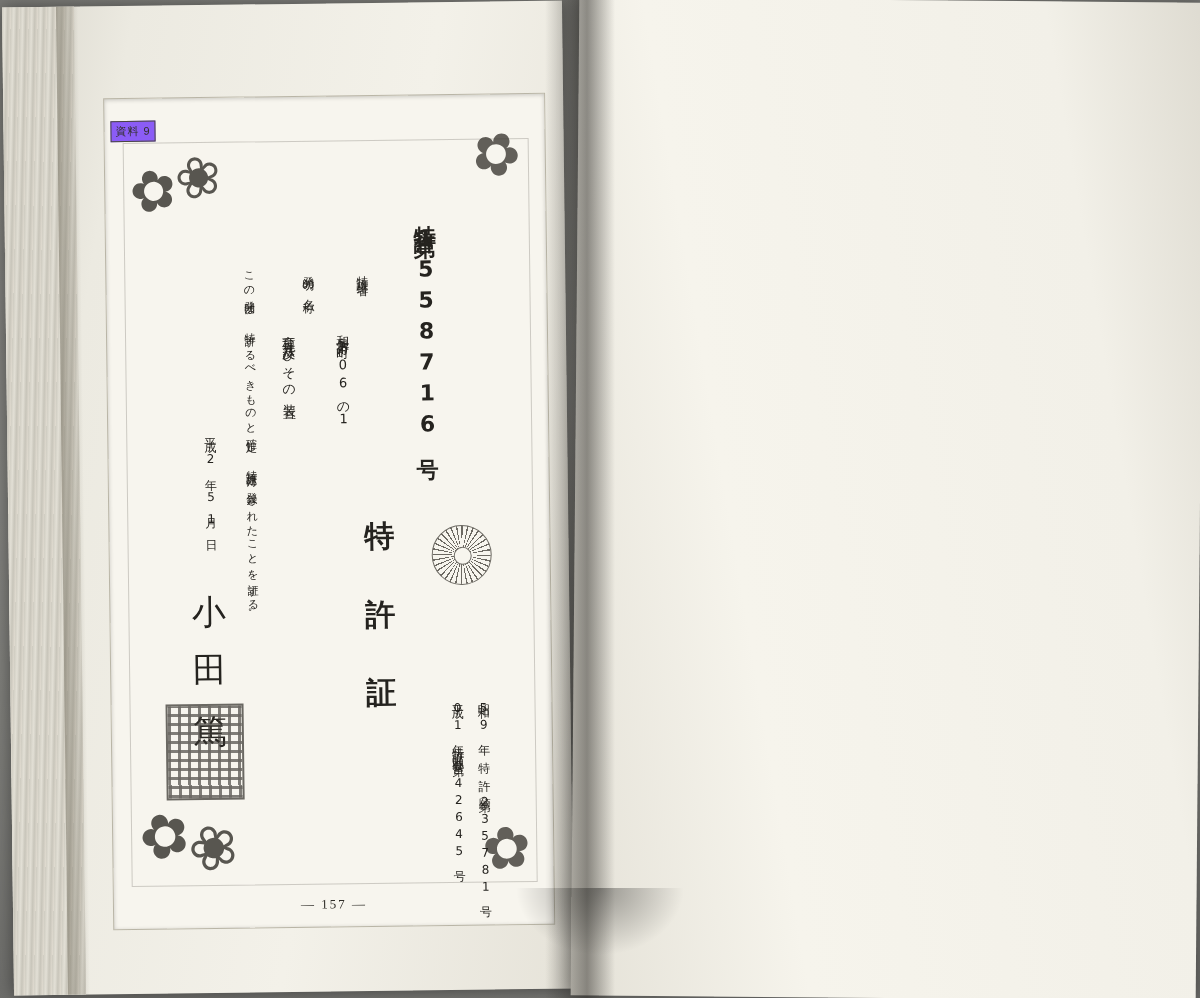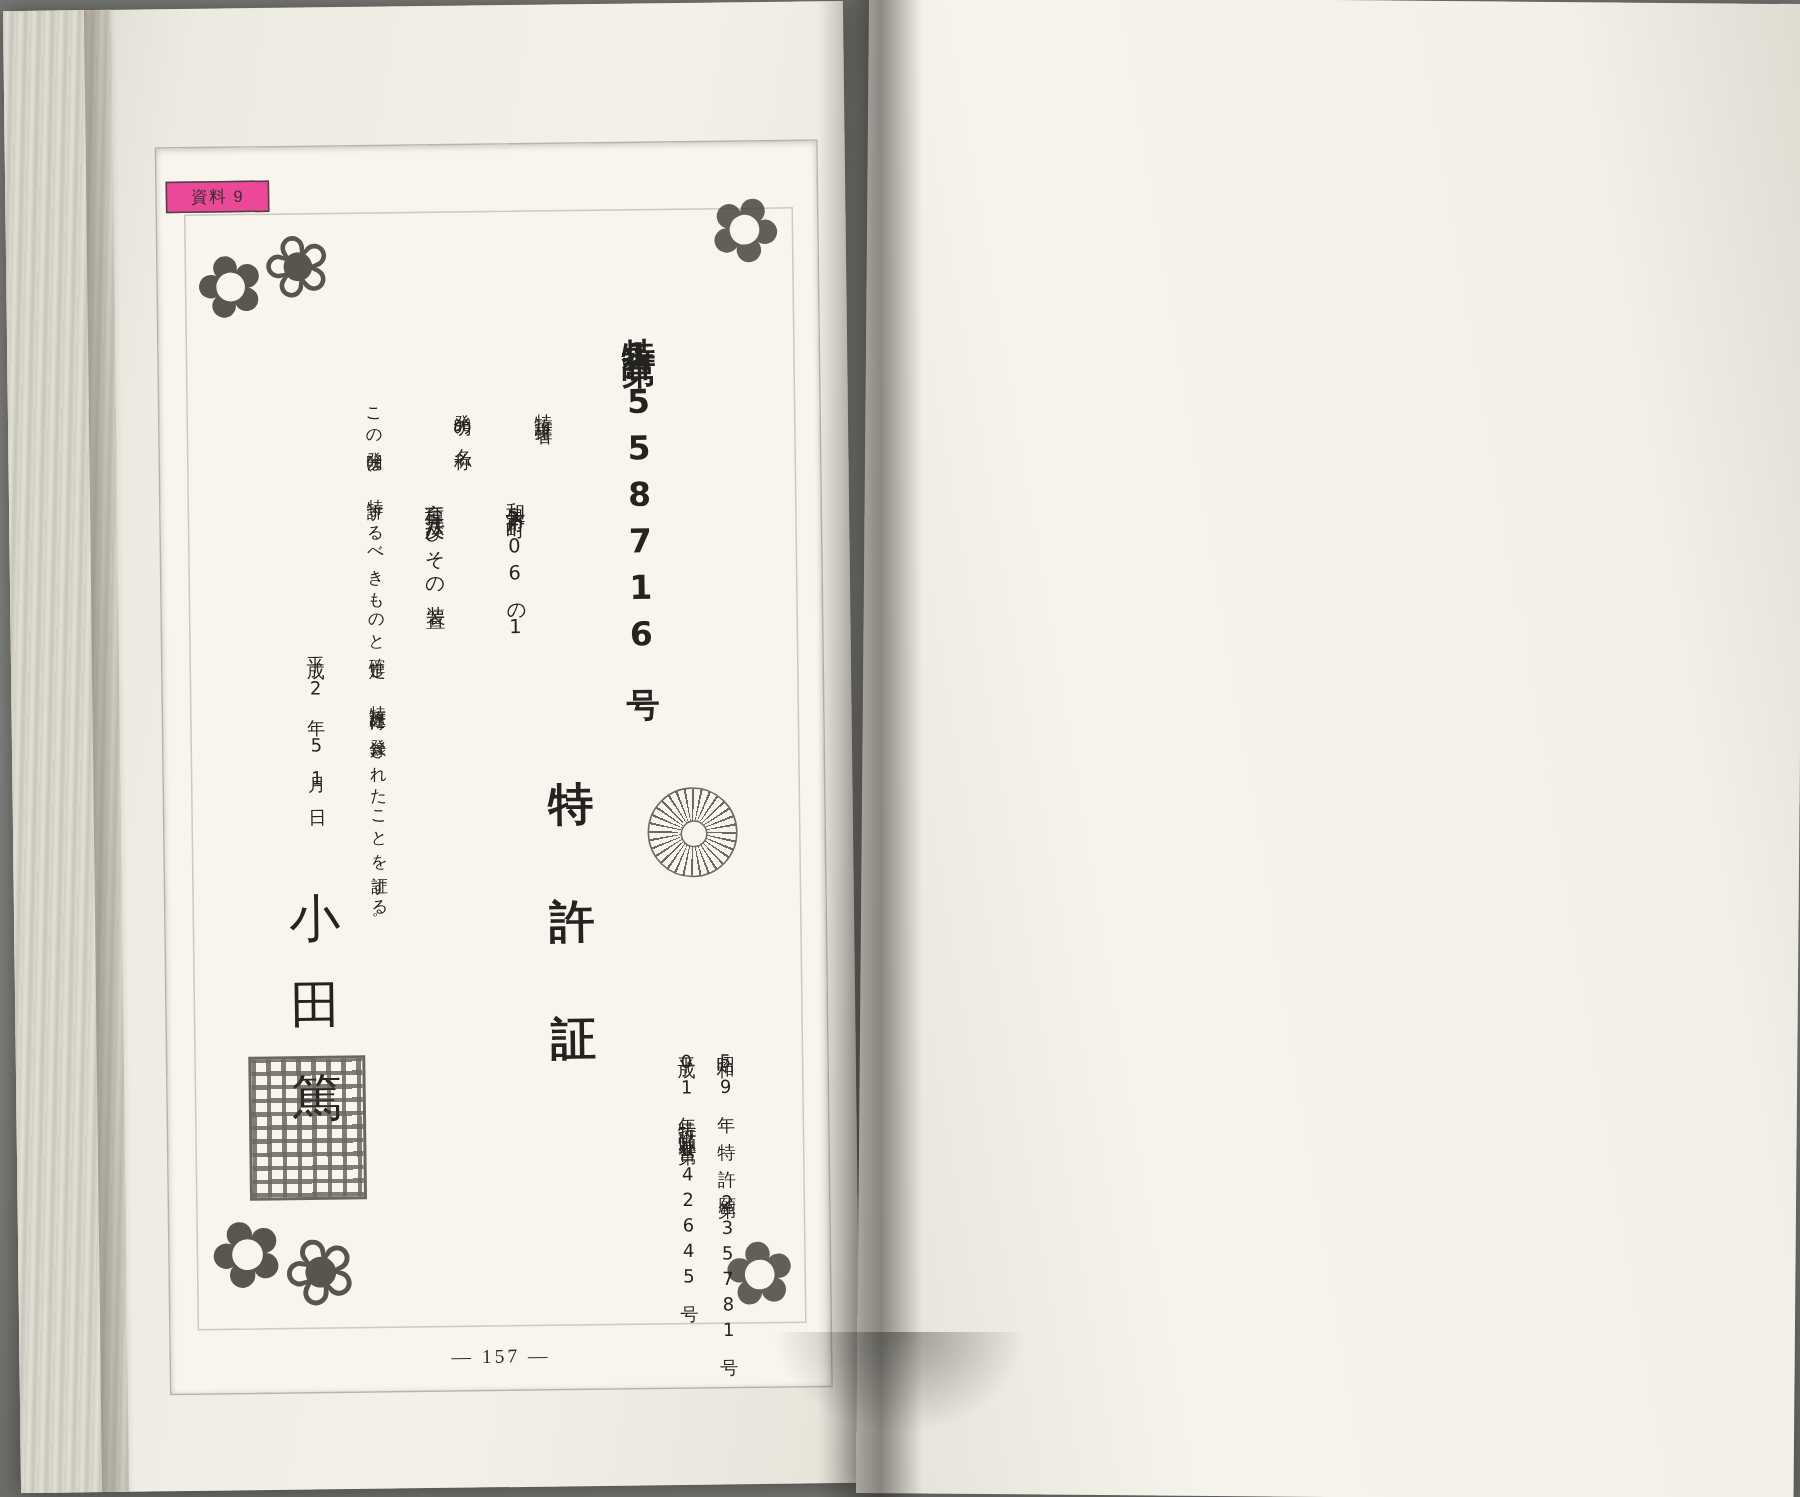--- a/index.html
+++ b/index.html
@@ -56,21 +56,21 @@
   
   .cert{
     position:absolute;left:100px;top:92px;width:440px;height:830px;
     background:#f7f5ee;
     border:1px solid #b9b5a6;
     box-shadow:0 1px 4px rgba(0,0,0,.2) inset;
     overflow:hidden;
   }
   .cert .tagbox{
     position:absolute;left:6px;top:22px;border:1px solid #4a4740;
-    padding:2px 16px;font-size:11px;color:#32302b;background:#ec4899;
+    padding:2px 4px;font-size:11px;color:#32302b;background:#8b5cf6;
     letter-spacing:1px;
   }
   .cert .frame{
     position:absolute;left:18px;top:44px;right:16px;bottom:42px;
     border:1px solid rgba(80,76,66,.25);
   }
   
   .spray{position:absolute;color:#3d3a34;line-height:1;user-select:none;}
   .spray.tl{left:24px;top:58px;font-size:56px;transform:rotate(-16deg);opacity:.85;}
   .spray.bl{left:26px;bottom:56px;font-size:60px;transform:rotate(14deg) scaleY(-1);opacity:.85;}

